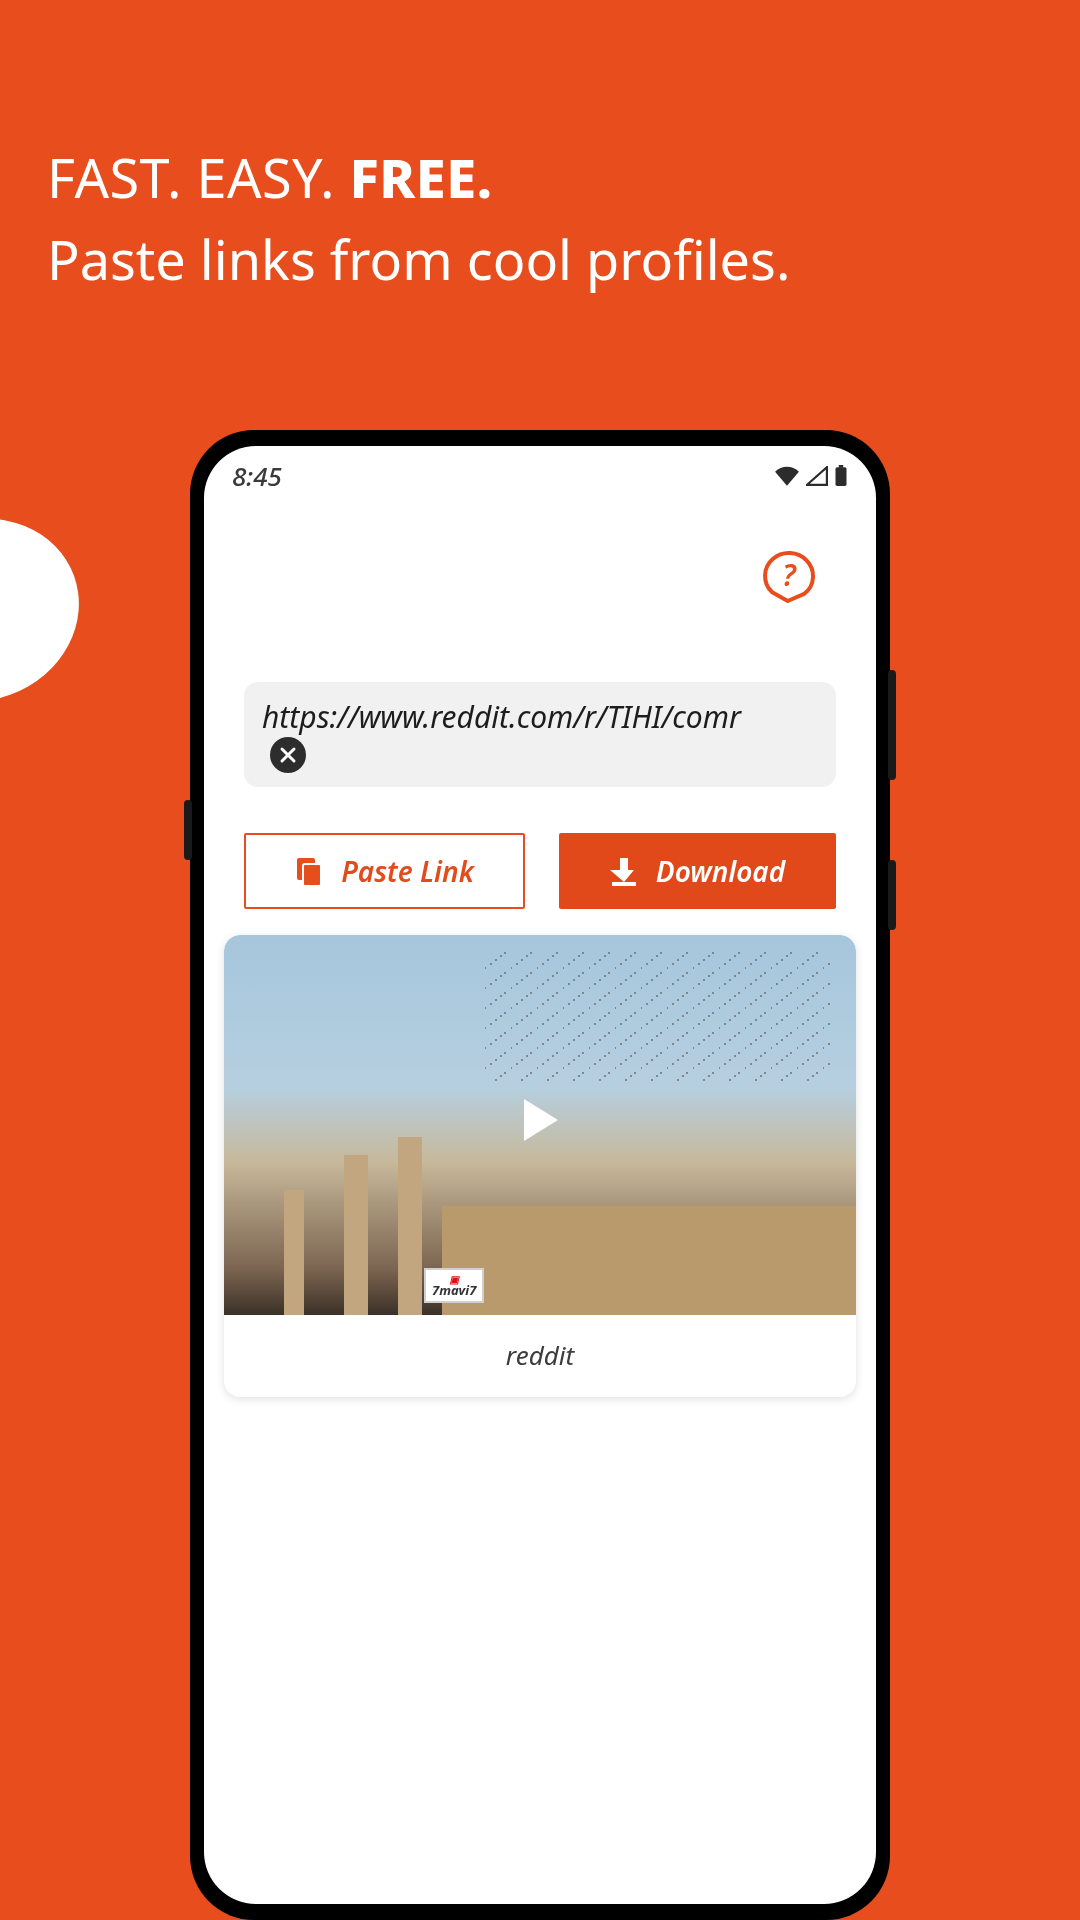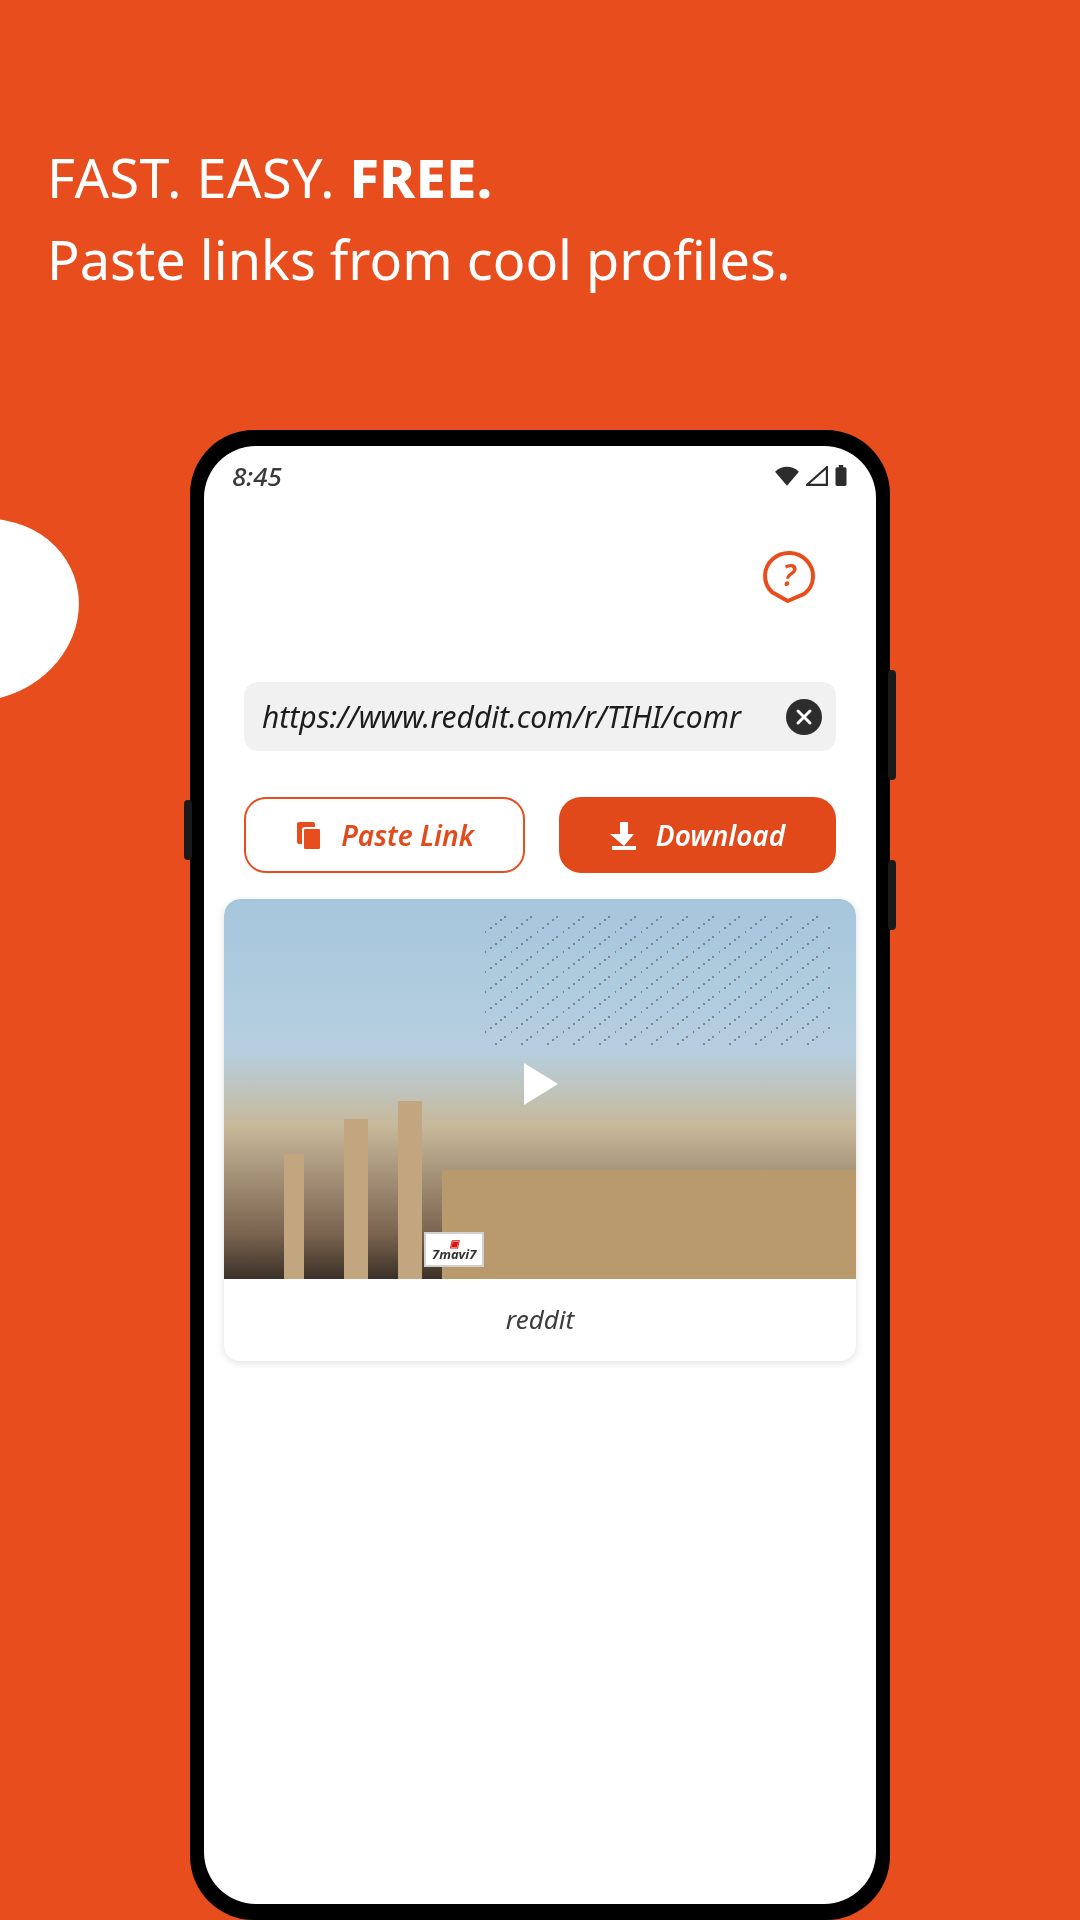--- a/index.html
+++ b/index.html
@@ -54,37 +54,38 @@
       color:#3b3b3b;font-size:26px;font-weight:500;
     }
     .status .right{display:flex;align-items:center;gap:6px;}
     .status svg{display:block;}
     
     .app-header{display:flex;justify-content:flex-end;padding:50px 60px 0 40px;}
     .help-icon{width:54px;height:54px;}
     
     .url-wrap{margin:78px 40px 0 40px;}
     .url{
-      display:flex;align-items:center;
+      display:flex;
       background:#f1f1f1;border-radius:14px;
       padding:14px 14px 14px 18px;
+      flex-direction:column;
     }
     .url .text{
       flex:1;font-size:30px;color:#1d1d1d;
       white-space:nowrap;overflow:hidden;
     }
     .clear{
       width:36px;height:36px;border-radius:50%;
       background:#2d2d2d;display:flex;align-items:center;justify-content:center;
       flex-shrink:0;margin-left:8px;
     }
     
     .btn-row{display:flex;gap:34px;margin:46px 40px 0 40px;}
     .btn{
-      flex:1;height:76px;border-radius:22px;
+      flex:1;height:76px;border-radius:2px;
       display:flex;align-items:center;justify-content:center;gap:18px;
       font-size:28px;font-weight:600;
     }
     .btn-outline{
       border:2.5px solid #e84e1d;color:#e24b1c;background:#fff;
     }
     .btn-solid{
       background:#e1491b;color:#fff;border:none;
     }
     

